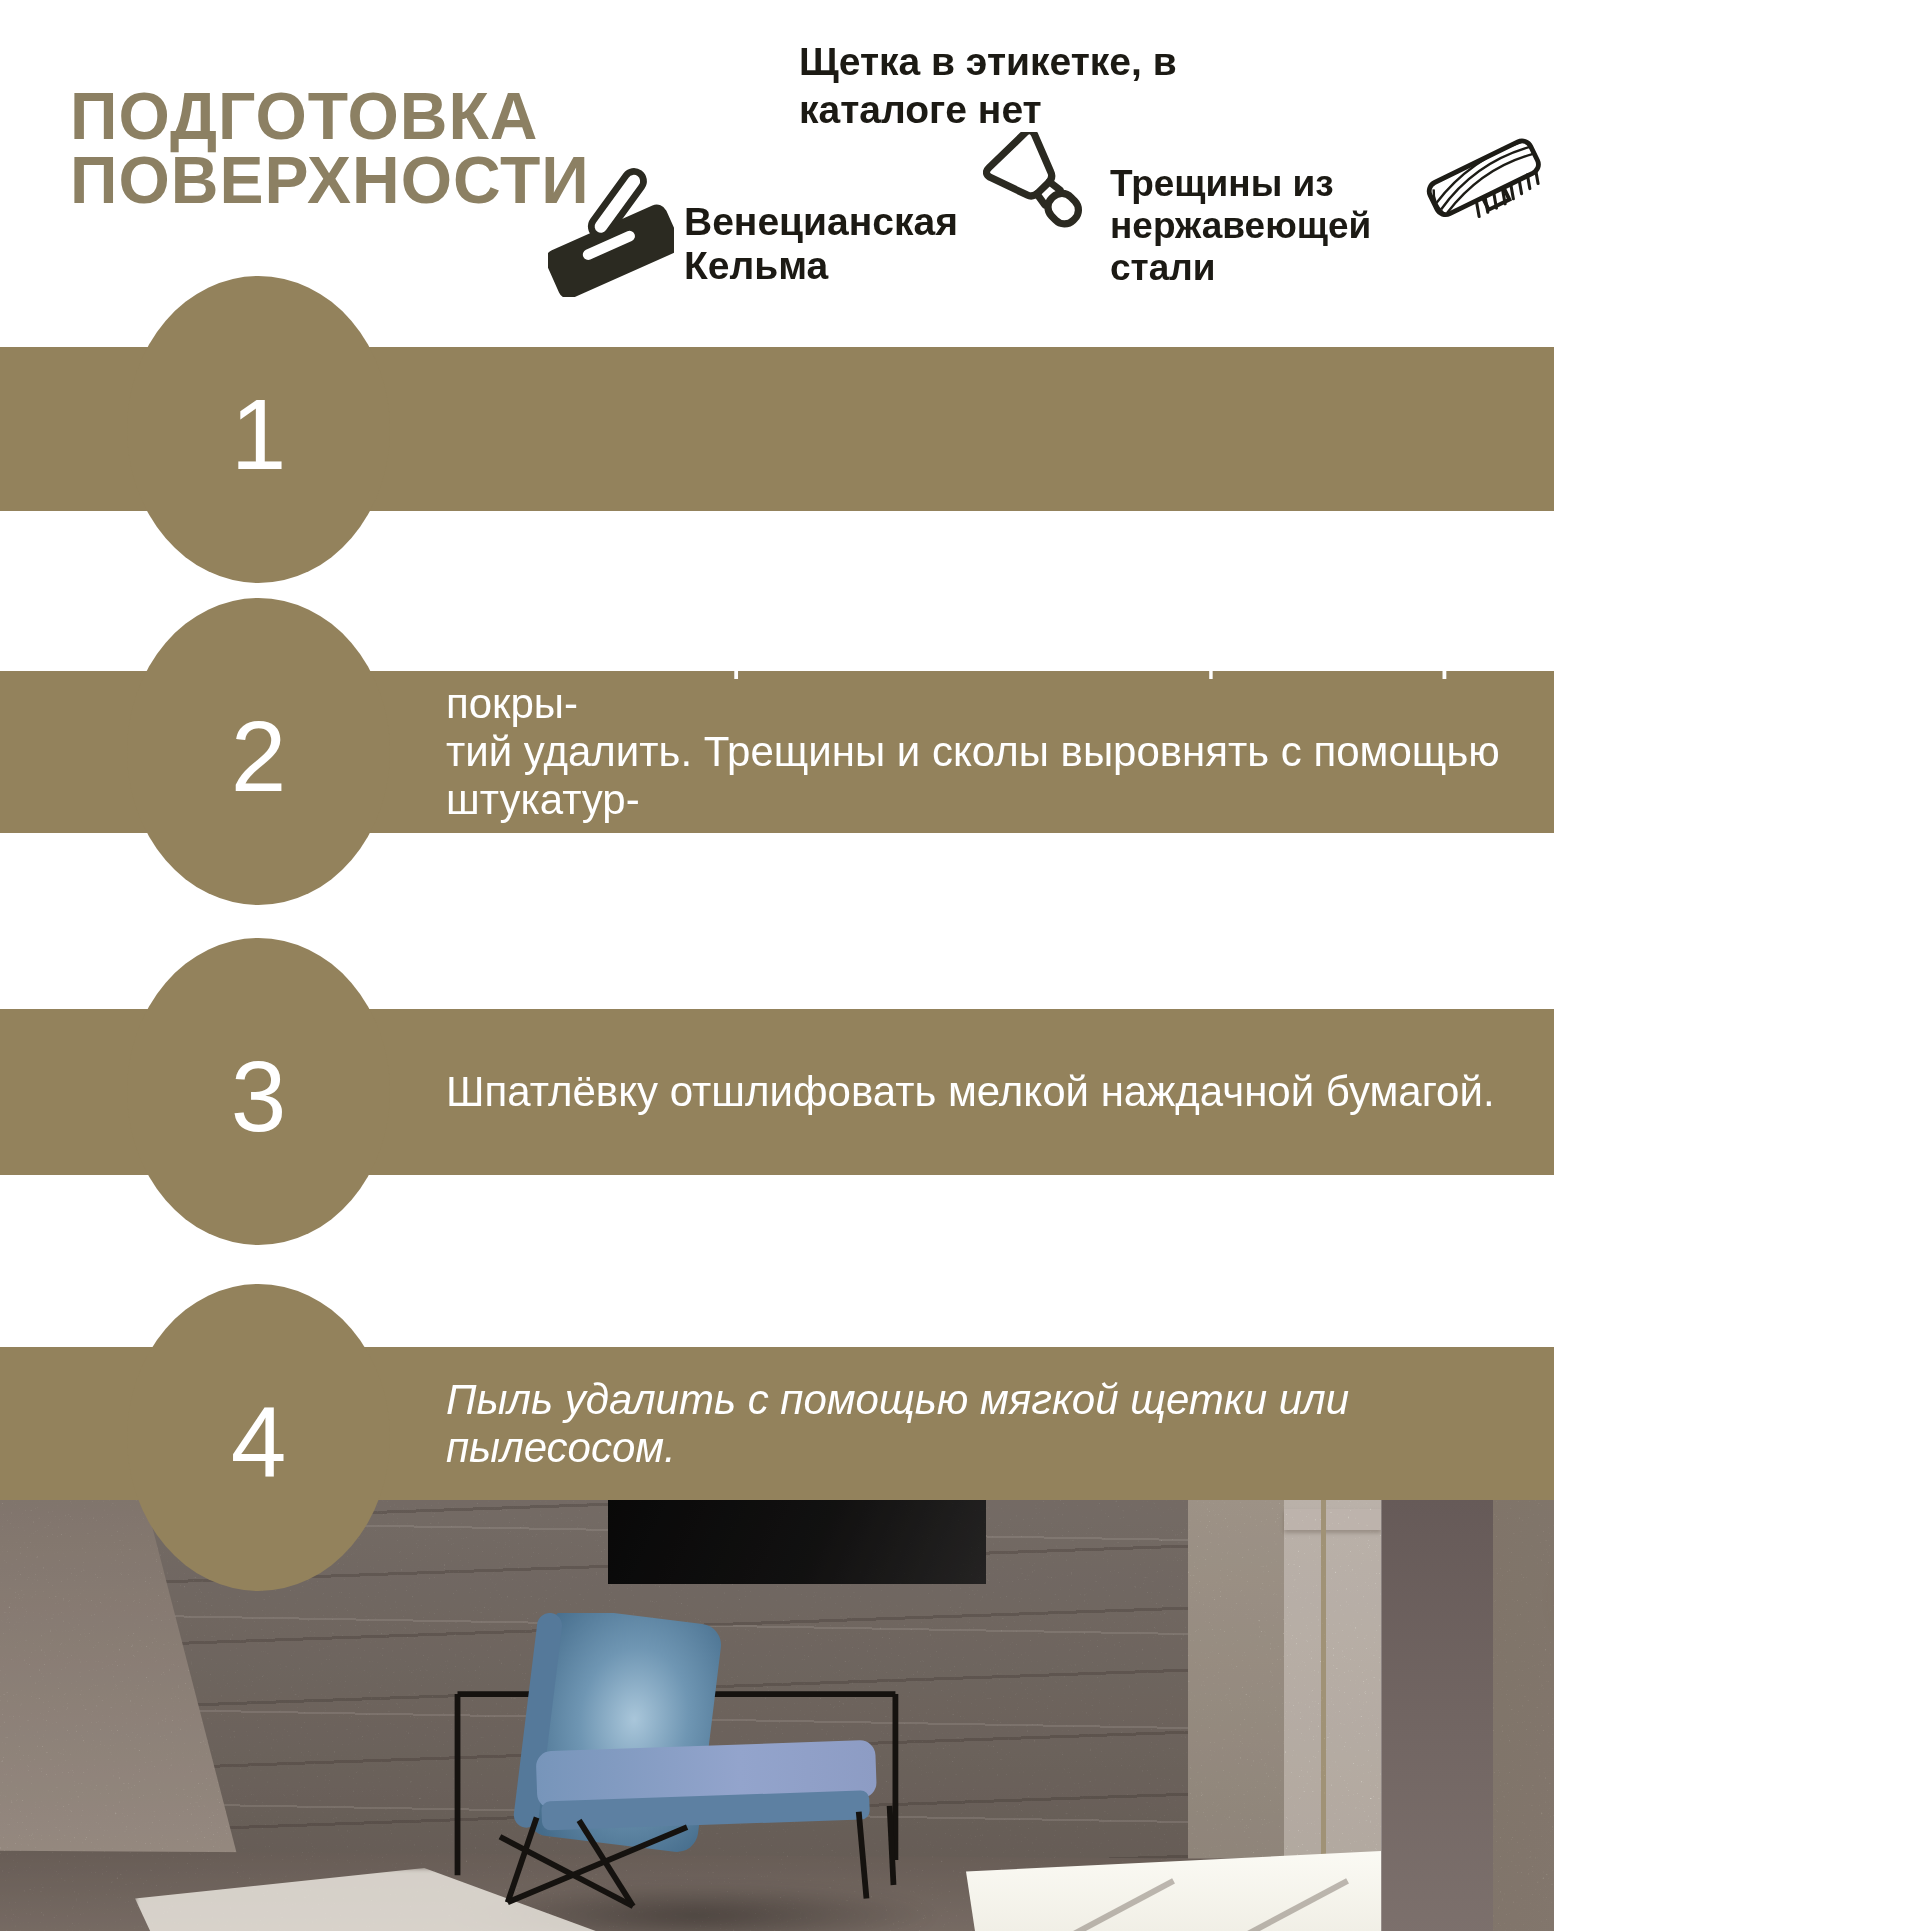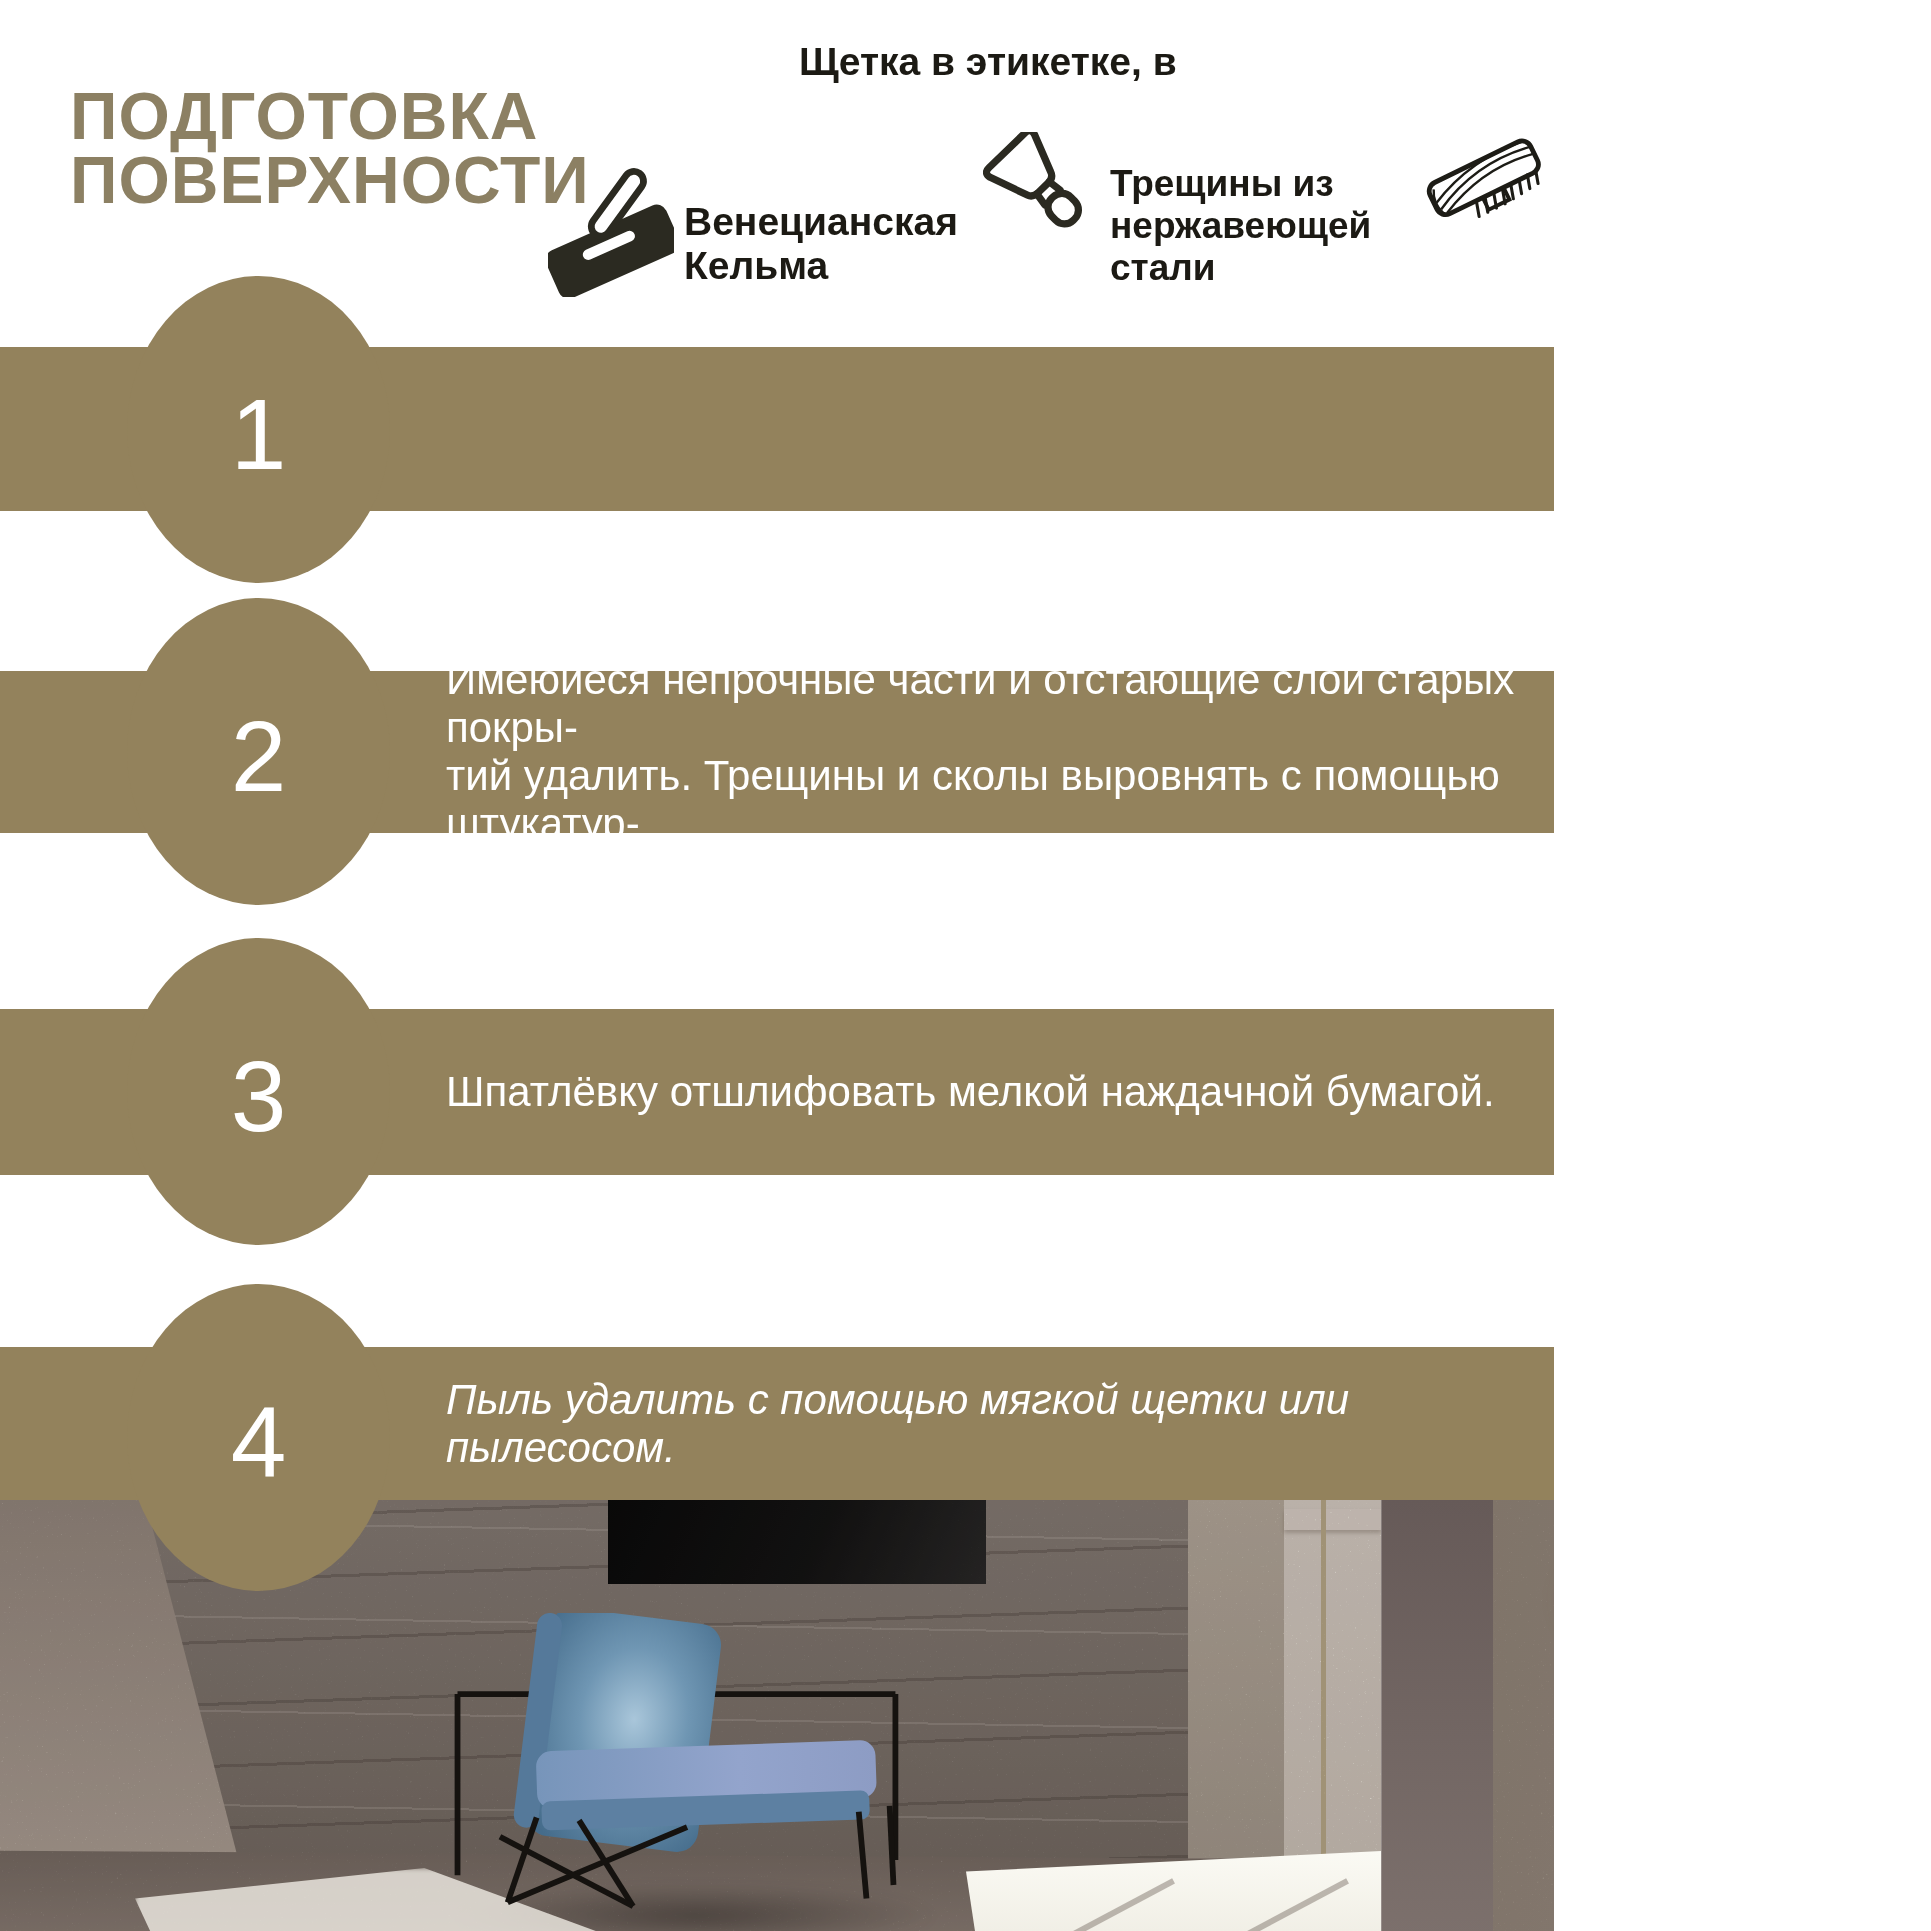--- a/index.html
+++ b/index.html
@@ -77,20 +77,21 @@
 
 <div class="canvas">
 
   <div class="title">
     <div>ПОДГОТОВКА</div>
     <div>ПОВЕРХНОСТИ</div>
   </div>
 
   <div class="note">
     <div>Щетка в этикетке, в</div>
+    <div>каталоге нет</div>
   </div>
 
   <div class="tool-icon icon-trowel">
     <svg width="126" height="140" viewBox="0 0 130 145">
       <g transform="rotate(-24 63 92)">
         <rect x="-4" y="72" width="136" height="54" rx="11" fill="#2b2a21"></rect>
       </g>
       <g transform="rotate(36 62 60)">
         <rect x="53" y="6" width="20" height="78" rx="10" fill="#ffffff" stroke="#2b2a21" stroke-width="7"></rect>
       </g>
@@ -148,20 +149,21 @@
   <div class="ellipse el3">
     <div class="num">3</div>
   </div>
   <div class="ellipse el4">
     <div class="num">4</div>
   </div>
 
   <div class="step-text st2">
     <div>Имеюиеся непрочные части и отстающие слои старых покры-</div>
     <div>тий удалить. Трещины и сколы выровнять с помощью штукатур-</div>
+    <div>ных и шпатлёвачных составов.</div>
   </div>
   <div class="step-text st3">
     <div>Шпатлёвку отшлифовать мелкой наждачной бумагой.</div>
   </div>
   <div class="step-text st4">
     <div>Пыль удалить с помощью мягкой щетки или пылесосом.</div>
   </div>
 
   <div class="photo">
     <div class="concrete-main"></div>

